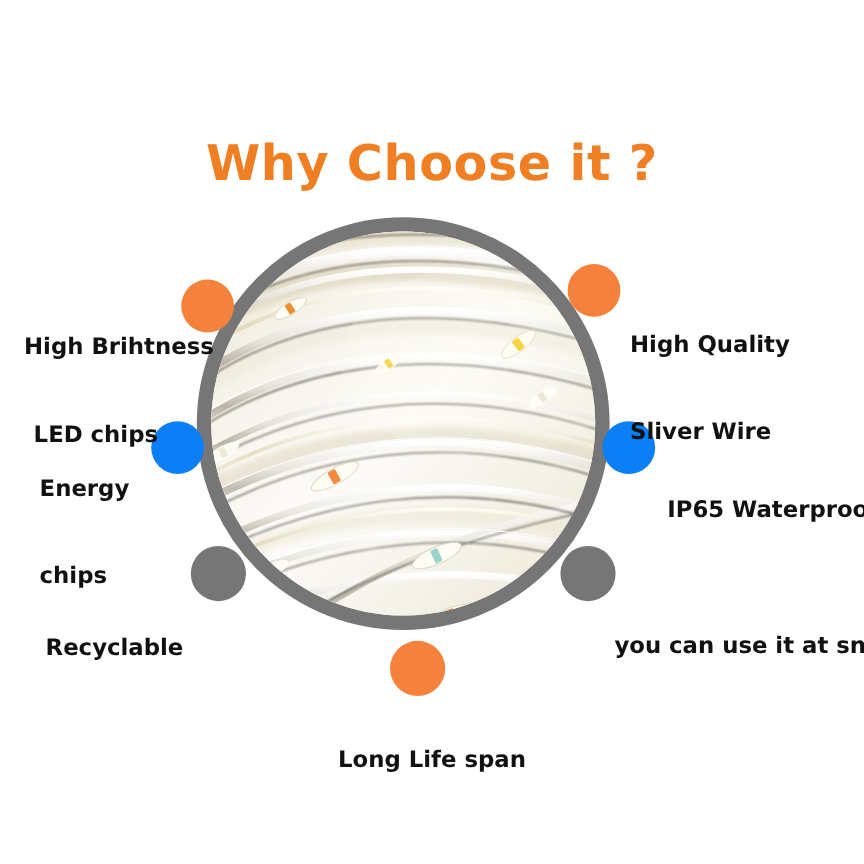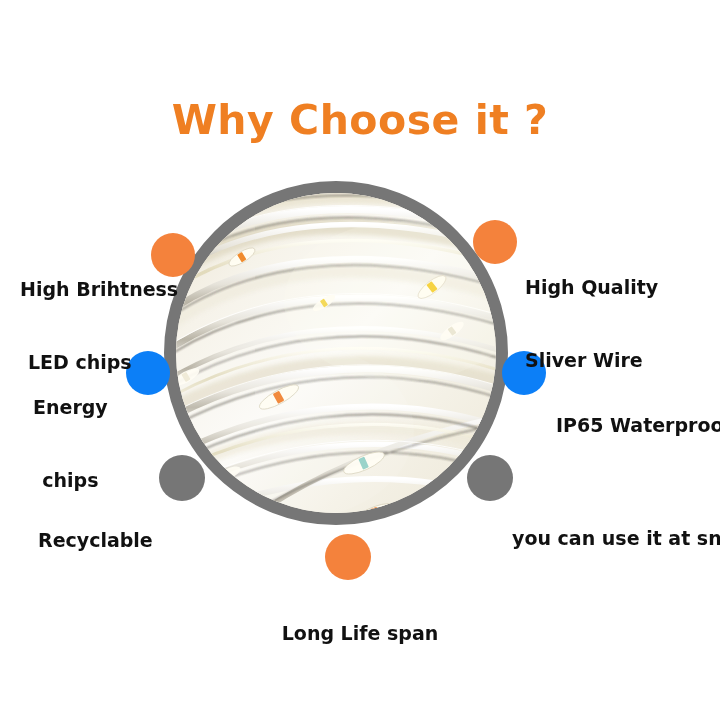--- a/index.html
+++ b/index.html
@@ -18,21 +18,21 @@
     position: relative;
     width: 720px;
     height: 720px;
     background: #ffffff;
   }
 
   
   .title {
     position: absolute;
     left: 0;
-    top: 96px;
+    top: 112px;
     width: 720px;
     text-align: center;
     font-size: 41px;
     font-weight: bold;
     letter-spacing: 0.5px;
     color: #ef7f22;
     font-family: "DejaVu Sans", sans-serif;
     white-space: pre;
   }
 
@@ -91,21 +91,21 @@
     font-family: "DejaVu Sans", sans-serif;
     white-space: pre;
   }
   .label .line { display: block; }
 
   #label-high-brightness { left: 20px;  top: 228px; text-align: left; }
   #label-high-brightness .line.l2 { margin-left: 8px; }
 
   #label-high-quality    { left: 525px; top: 226px; text-align: left; }
 
-  #label-energy-saving   { left: 33px;  top: 346px; text-align: center; }
+  #label-energy-saving   { left: 33px;  top: 346px; text-align: left; }
 
   #label-ip65            { left: 556px; top: 364px; text-align: left; }
 
   #label-recyclable      { left: 38px;  top: 479px; text-align: center; }
 
   #label-snow            { left: 512px; top: 477px; text-align: left; width: 230px; overflow: hidden; }
 
   #label-long-life       { left: 0px;   top: 572px; width: 720px; text-align: center; }
 </style>
 </head>

